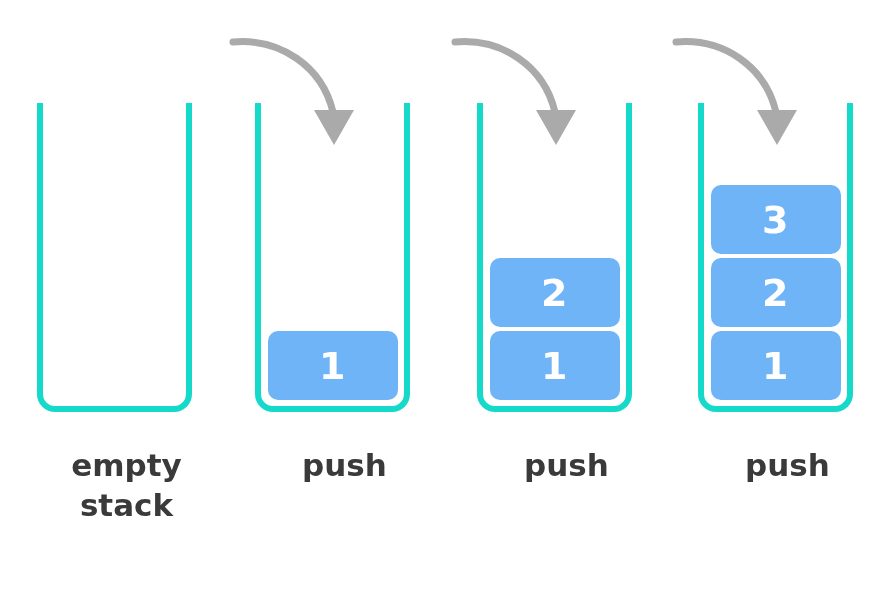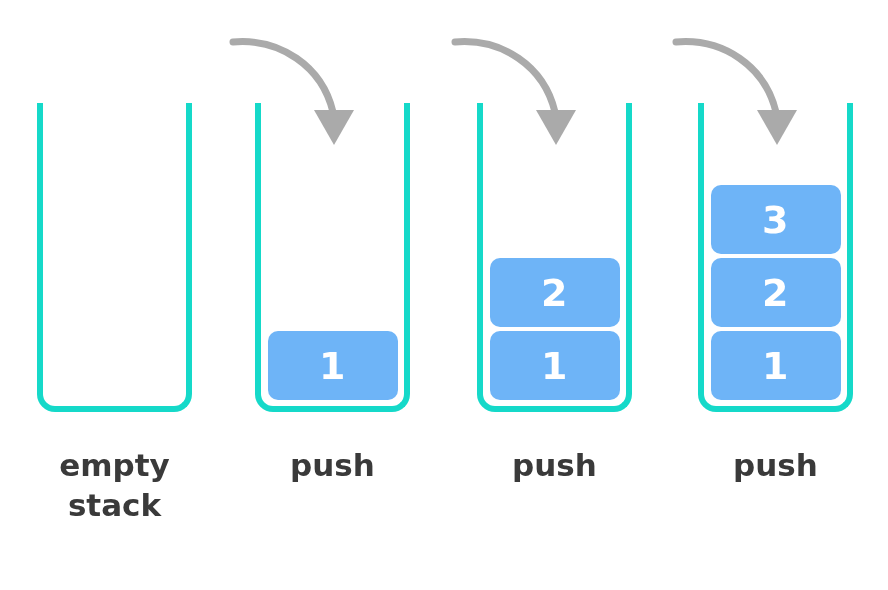--- a/index.html
+++ b/index.html
@@ -76,21 +76,21 @@
     font-weight: bold;
     line-height: 1;
     letter-spacing: 0.5px;
   }
 
   
   .caption {
     position: absolute;
     top: 446px;
     width: 155px;
-    left: 0;
+    left: 12px;
     text-align: center;
     color: var(--ink);
     font-size: 31px;
     font-weight: bold;
     line-height: 1.28;
     white-space: pre-line;
   }
 
   
   .arrow-svg {

